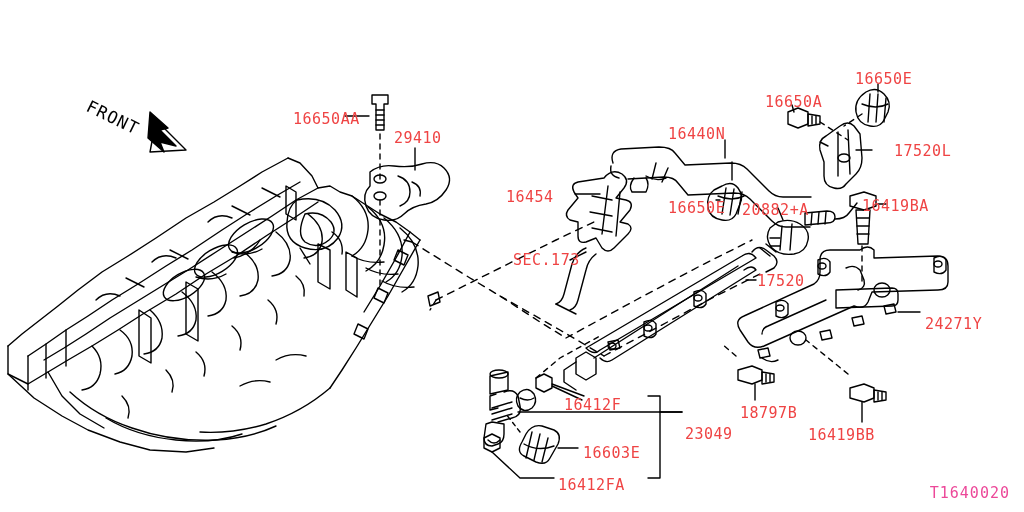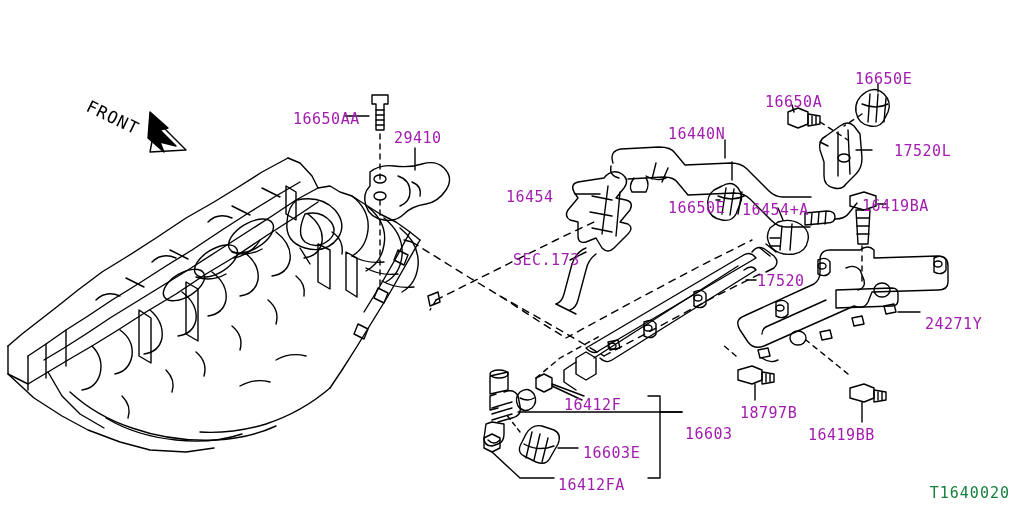--- a/index.html
+++ b/index.html
@@ -1,23 +1,23 @@
 <!DOCTYPE html>
 <html><head>
 <meta charset="utf-8">
 <style>
   html,body{margin:0;padding:0;background:#ffffff;}
   body{width:1024px;height:512px;overflow:hidden;
        font-family:"DejaVu Sans Mono","Liberation Mono",monospace;}
   #stage{position:relative;width:1024px;height:512px;background:#fff;}
   #art{position:absolute;left:0;top:0;width:1024px;height:512px;}
-  .lbl{position:absolute;white-space:pre;color:#a21caf;
+  .lbl{position:absolute;white-space:pre;color:#ef4444;
        font-family:"DejaVu Sans Mono","Liberation Mono",monospace;
        font-size:15px;letter-spacing:.5px;line-height:1;}
-  .code{position:absolute;right:14px;bottom:10px;font-size:15px;color:#15803d;
+  .code{position:absolute;right:14px;bottom:10px;font-size:15px;color:#ec4899;
         font-family:"DejaVu Sans Mono","Liberation Mono",monospace;letter-spacing:1px;}
   .frontlbl{position:absolute;left:92px;top:96px;font-size:17px;color:#000;
        font-family:"DejaVu Sans Mono","Liberation Mono",monospace;
        transform:rotate(26deg);transform-origin:0 0;letter-spacing:1px;}
 </style>
 </head>
 <body>
 
 <div id="stage">
 
@@ -330,27 +330,27 @@
 <div class="frontlbl">FRONT</div>
 
 <div class="lbl" style="left:293px;top:112px">16650AA</div>
 <div class="lbl" style="left:394px;top:131px">29410</div>
 <div class="lbl" style="left:668px;top:127px">16440N</div>
 <div class="lbl" style="left:765px;top:95px">16650A</div>
 <div class="lbl" style="left:855px;top:72px">16650E</div>
 <div class="lbl" style="left:894px;top:144px">17520L</div>
 <div class="lbl" style="left:506px;top:190px">16454</div>
 <div class="lbl" style="left:668px;top:201px">16650E</div>
-<div class="lbl" style="left:742px;top:203px">16454+A</div>
+<div class="lbl" style="left:742px;top:203px">20882+A</div>
 <div class="lbl" style="left:862px;top:199px">16419BA</div>
 <div class="lbl" style="left:513px;top:253px">SEC.173</div>
 <div class="lbl" style="left:757px;top:274px">17520</div>
 <div class="lbl" style="left:925px;top:317px">24271Y</div>
 <div class="lbl" style="left:564px;top:398px">16412F</div>
 <div class="lbl" style="left:740px;top:406px">18797B</div>
-<div class="lbl" style="left:685px;top:427px">16603</div>
+<div class="lbl" style="left:685px;top:427px">23049</div>
 <div class="lbl" style="left:808px;top:428px">16419BB</div>
 <div class="lbl" style="left:583px;top:446px">16603E</div>
 <div class="lbl" style="left:558px;top:478px">16412FA</div>
 
 <div class="code">T1640020</div>
 
 </div>
 
 </body></html>

